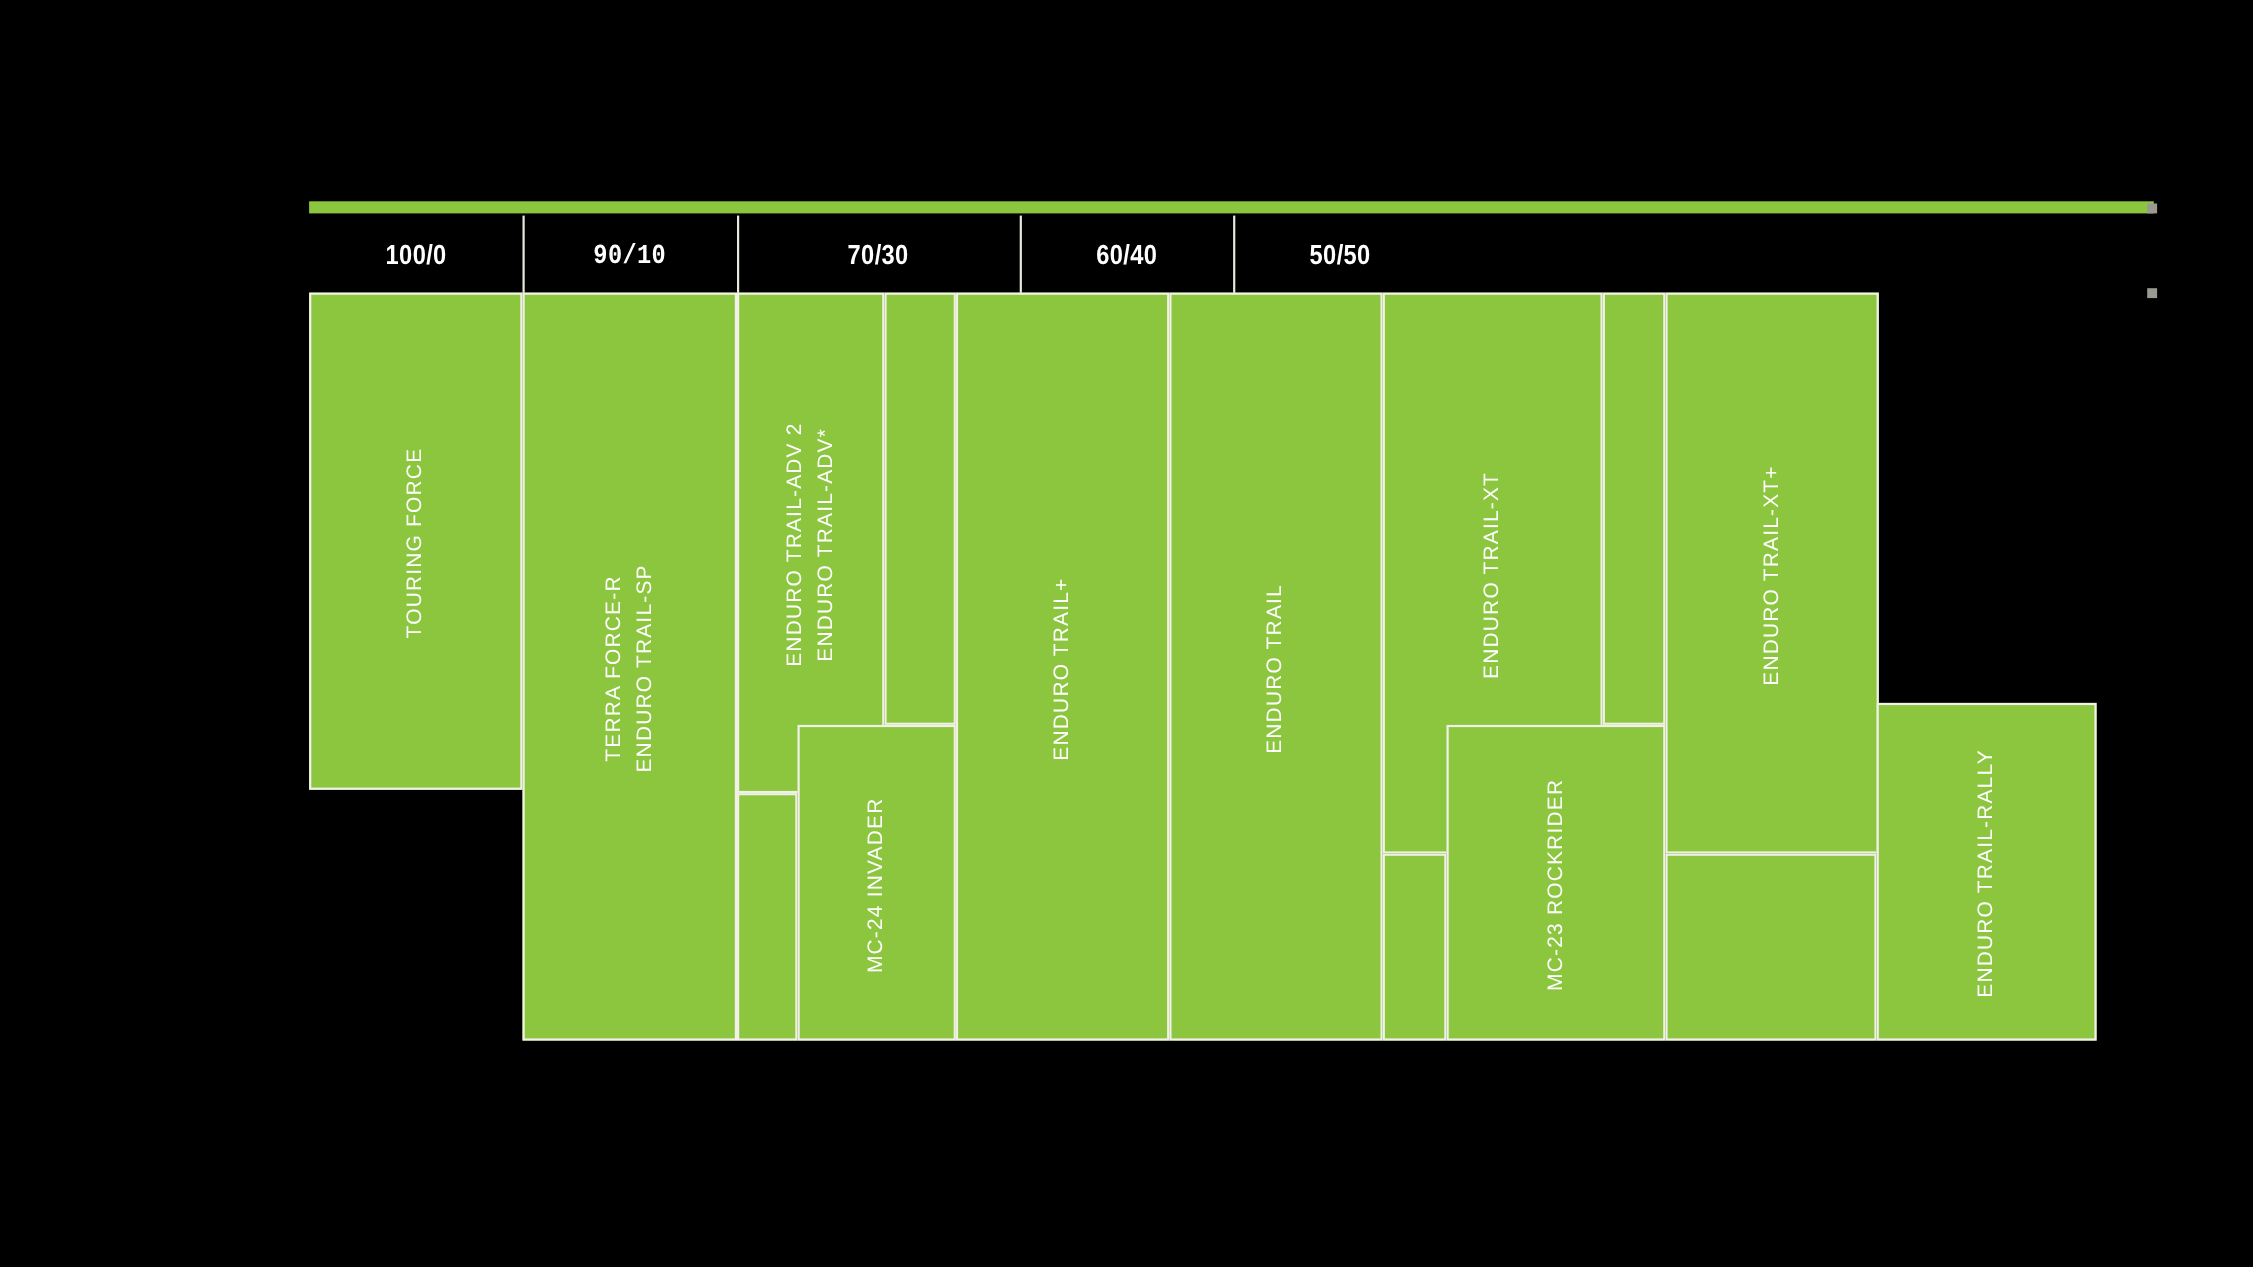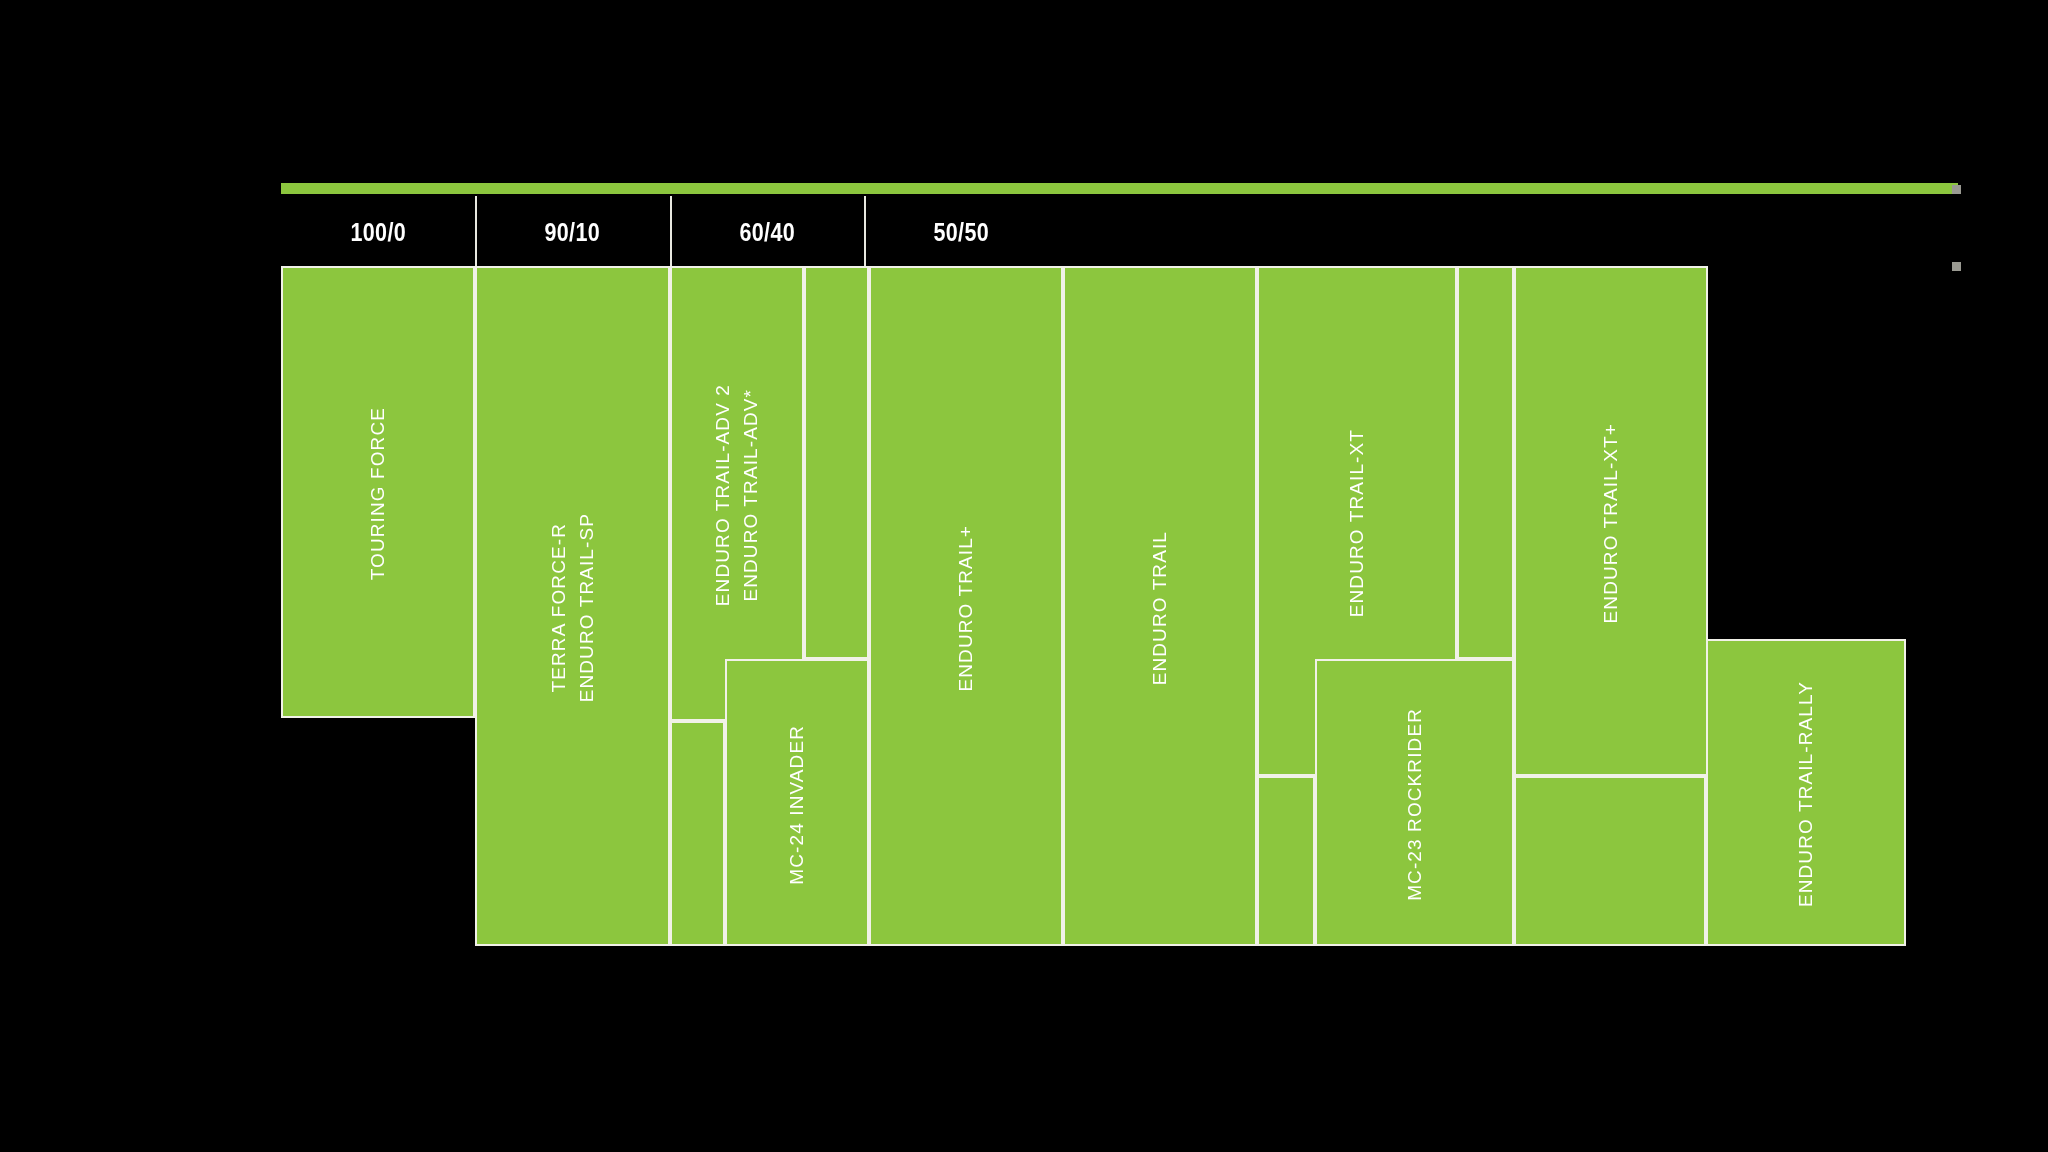--- a/index.html
+++ b/index.html
@@ -107,22 +107,25 @@
 <div id="chart-root">
 
   <div class="top-rule" style="left:281px; top:183px; width:1677px; height:11px;"></div>
   <div class="corner-tick" style="left:1952px; top:185px; width:9px; height:9px;"></div>
   <div class="corner-tick" style="left:1952px; top:262px; width:9px; height:9px;"></div>
 
   <div class="header-band" style="left:281px; top:196px; width:1677px; height:72px;">
     <div class="header-cell" style="width:194px;">
       <span class="hdr-txt">100/0</span>
     </div>
-    <div class="header-cell" style="width:195px;">
+    <div class="header-cell" style="width:195px;font-family:Liberation Mono, monospace;">
       <span class="hdr-txt">90/10</span>
+    </div>
+    <div class="header-cell" style="width:257px;">
+      <span class="hdr-txt">70/30</span>
     </div>
     <div class="header-cell" style="width:194px;">
       <span class="hdr-txt">60/40</span>
     </div>
     <div class="header-cell" style="width:194px;">
       <span class="hdr-txt">50/50</span>
     </div>
   </div>
 
   <div class="plot" style="left:281px; top:266px; width:1690px; height:680px;">

